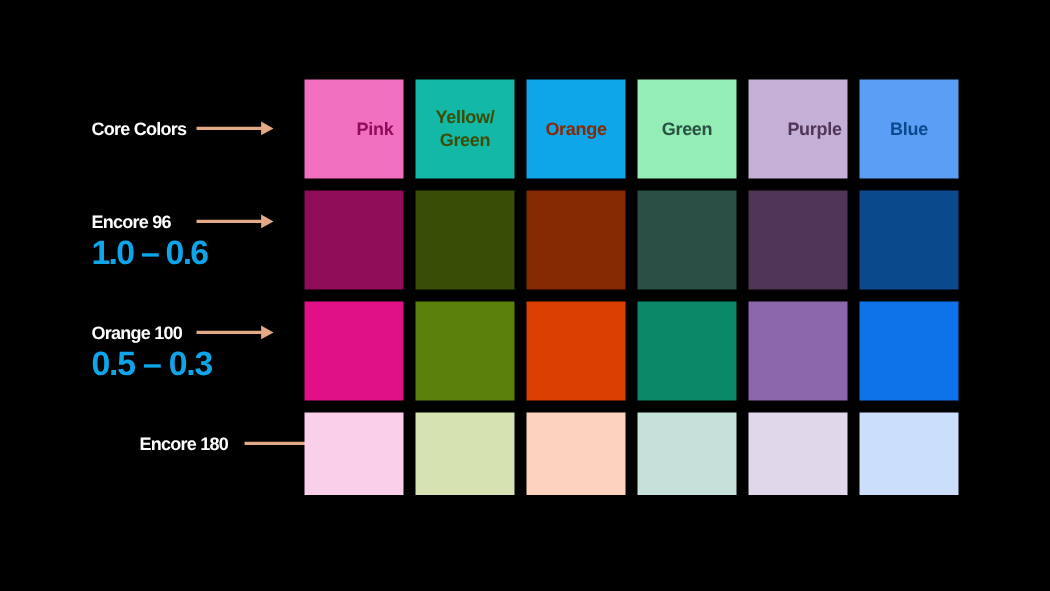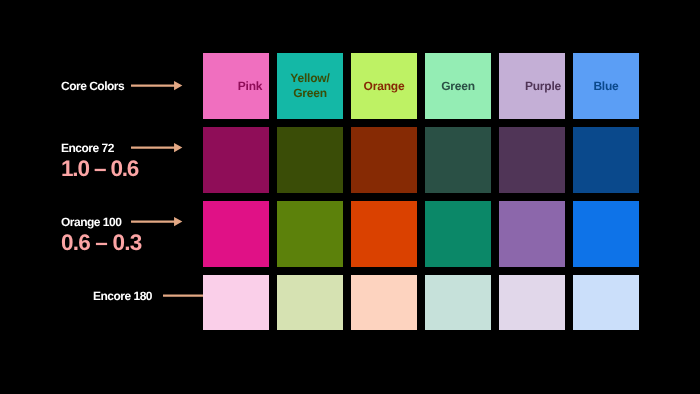--- a/index.html
+++ b/index.html
@@ -69,21 +69,21 @@
   .legend-row.r1 .legend-arrow,
   .legend-row.r2 .legend-arrow,
   .legend-row.r3 .legend-arrow { top: 16.2px; }
 
   .legend-range {
     position: absolute;
     left: 0;
     top: 30.9px;
     font-size: 22.5px;
     font-weight: bold;
-    color: #fca5a5;
+    color: #0ea5e9;
     letter-spacing: -0.8px;
     line-height: 22.5px;
     white-space: nowrap;
     will-change: opacity;
   }
   
   .legend-row.r1 .legend-range { letter-spacing: -1.15px; }
 
   
   #grid {
@@ -124,54 +124,54 @@
 
     <div class="legend-row r0">
       <div class="legend-title">Core Colors</div>
       <svg class="legend-arrow" width="51.4" height="9.2" viewBox="0 0 51.4 9.2">
         <path class="arrow-path" fill="#E3A884" d="M0 3.45 H43.1 V0 L51.4 4.6 L43.1 9.2 V5.75 H0 Z"></path>
       </svg>
 
     </div>
 
     <div class="legend-row r1">
-      <div class="legend-title">Encore 72</div>
+      <div class="legend-title">Encore 96</div>
       <svg class="legend-arrow" width="51.4" height="9.2" viewBox="0 0 51.4 9.2">
         <path class="arrow-path" fill="#E3A884" d="M0 3.45 H43.1 V0 L51.4 4.6 L43.1 9.2 V5.75 H0 Z"></path>
       </svg>
       <div class="legend-range">1.0 – 0.6</div>
     </div>
 
     <div class="legend-row r2">
       <div class="legend-title">Orange 100</div>
       <svg class="legend-arrow" width="51.4" height="9.2" viewBox="0 0 51.4 9.2">
         <path class="arrow-path" fill="#E3A884" d="M0 3.45 H43.1 V0 L51.4 4.6 L43.1 9.2 V5.75 H0 Z"></path>
       </svg>
-      <div class="legend-range">0.6 – 0.3</div>
+      <div class="legend-range">0.5 – 0.3</div>
     </div>
 
     <div class="legend-row r3">
       <div class="legend-title">Encore 180</div>
       <svg class="legend-arrow" width="51.4" height="9.2" viewBox="0 0 51.4 9.2">
         <path class="arrow-path" fill="#E3A884" d="M0 3.45 H43.1 V0 L51.4 4.6 L43.1 9.2 V5.75 H0 Z"></path>
       </svg>
     </div>
 
   </div>
 
   <div id="grid">
 
     <div class="swatch" style="background: rgb(240, 111, 191); padding-left: 28px;">
         <span class="swatch-label" style="color: rgb(143, 13, 88);">Pink</span>
       </div>
     <div class="swatch" style="background: #14b8a6;">
         <span class="swatch-label" style="color: rgb(58, 77, 7);">Yellow/
 Green</span>
       </div>
-    <div class="swatch" style="background: #bef264;">
+    <div class="swatch" style="background: #0ea5e9;">
         <span class="swatch-label" style="color: rgb(134, 42, 4);">Orange</span>
       </div>
     <div class="swatch" style="background: rgb(148, 237, 180);">
         <span class="swatch-label" style="color: rgb(42, 80, 69);">Green</span>
       </div>
     <div class="swatch" style="background: rgb(196, 175, 214);">
         <span class="swatch-label" style="color: rgb(80, 53, 87); padding-left: 22px;">Purple</span>
       </div>
     <div class="swatch" style="background: rgb(91, 158, 245); text-align: center;">
         <span class="swatch-label" style="color: rgb(10, 73, 140);">Blue</span>

